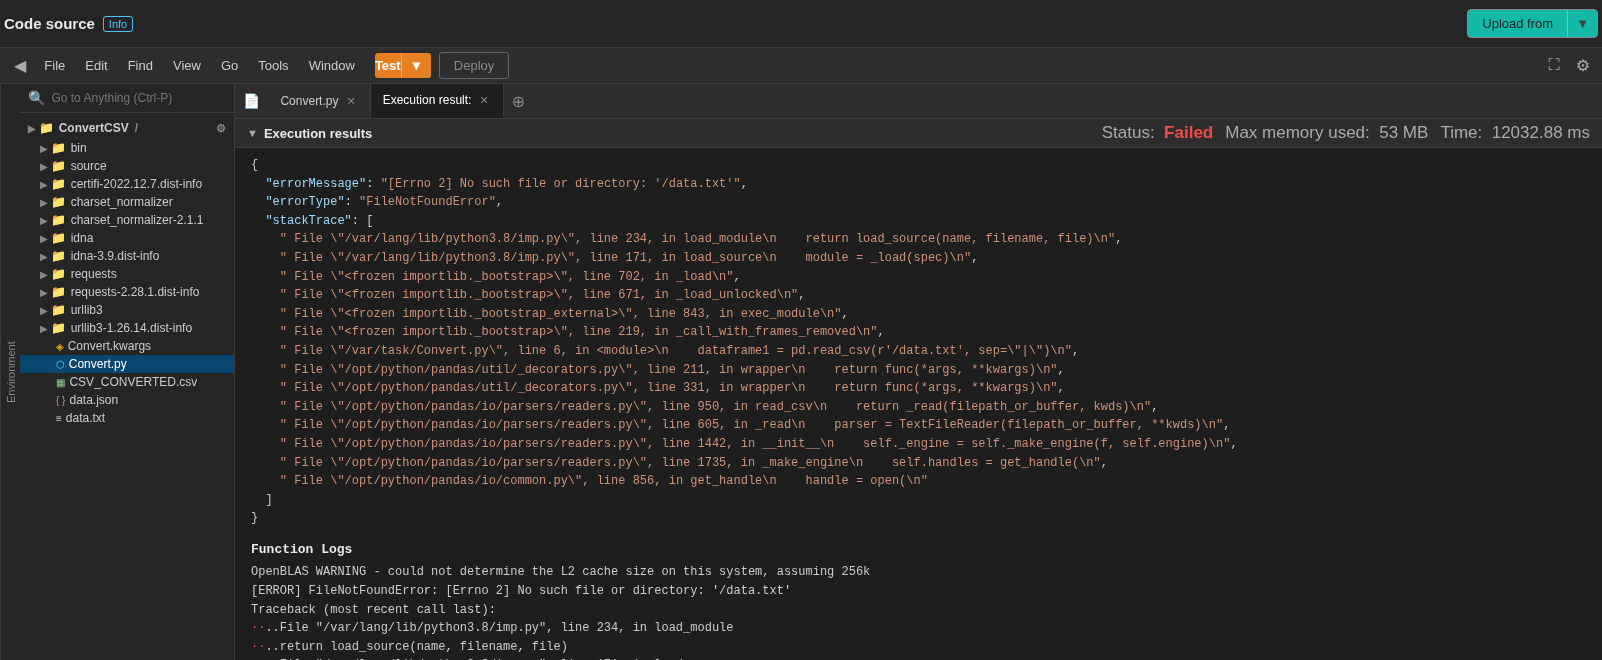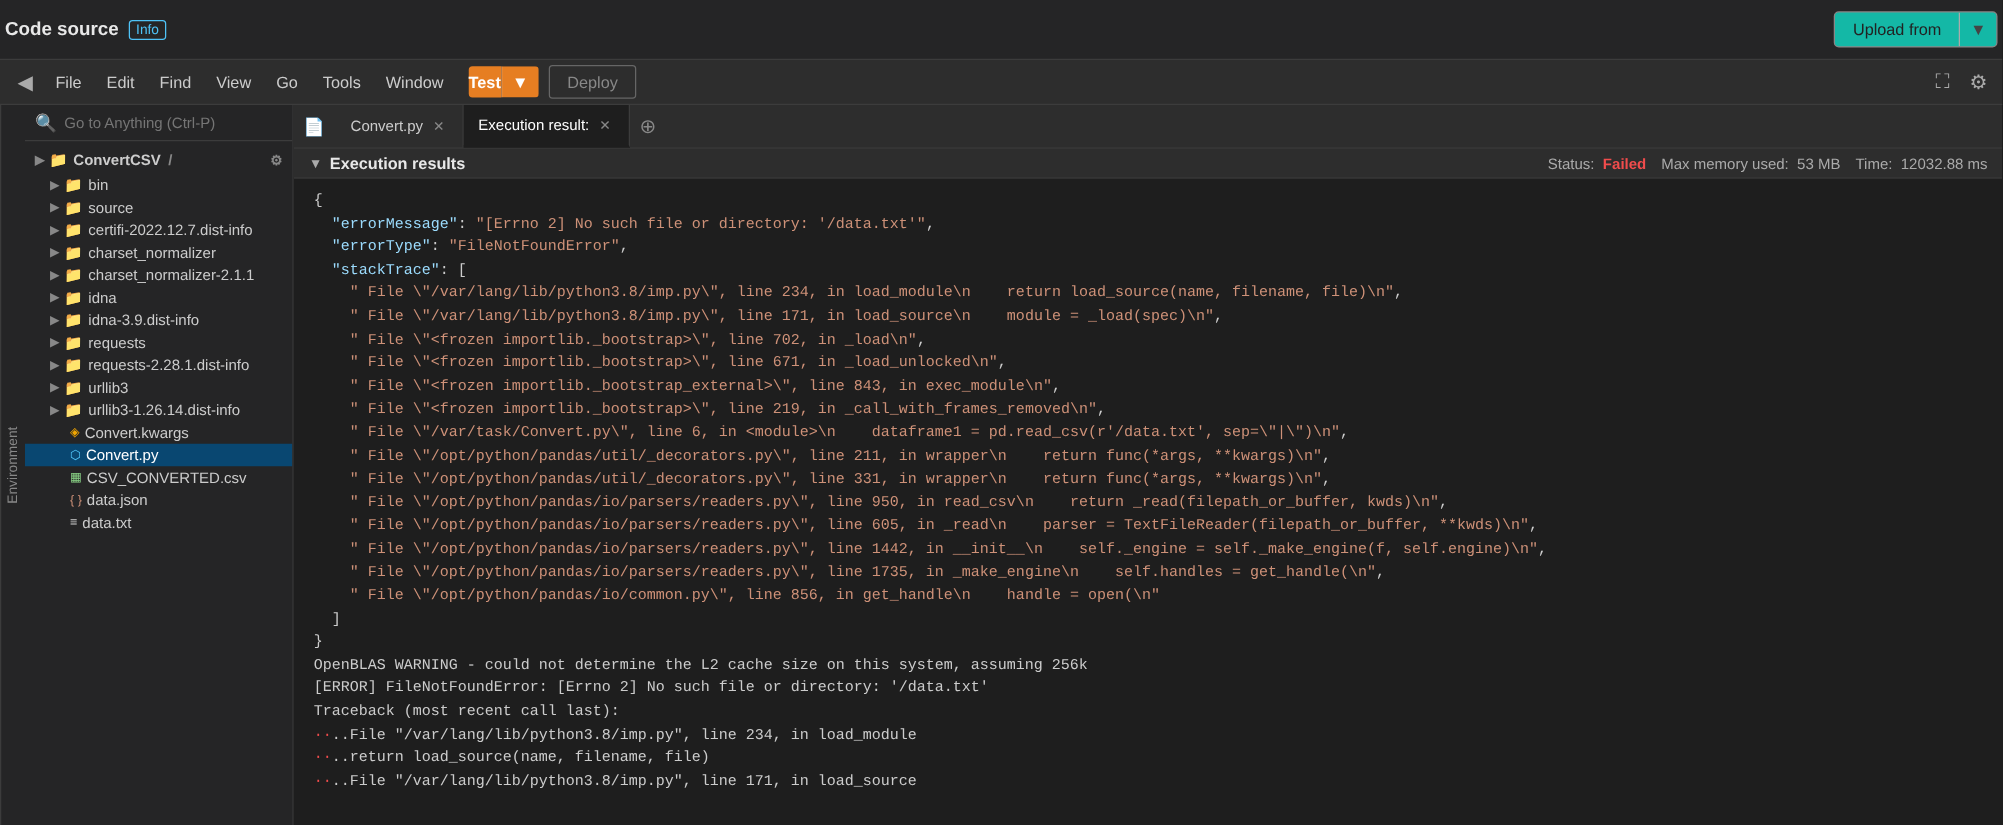--- a/index.html
+++ b/index.html
@@ -121,21 +121,21 @@
     
     #exec-panel { flex: 1; display: flex; flex-direction: column; overflow: hidden; }
     #exec-header {
       display: flex; align-items: center; justify-content: space-between;
       padding: 4px 12px; background: #2d2d2d; border-bottom: 1px solid #3c3c3c;
       flex-shrink: 0;
     }
     #exec-header-left { display: flex; align-items: center; gap: 6px; }
     #exec-chevron { color: #aaa; font-size: 11px; }
     #exec-title { font-size: 13px; font-weight: 600; color: #e8e8e8; }
-    #exec-meta { display: flex; align-items: center; gap: 12px; font-size: 12px; color: #aaa; }
+    #exec-meta { display: flex; align-items: center; gap: 12px; font-size: 17px; color: #aaa; }
     #status-failed { color: #f14c4c; font-weight: 600; }
     #status-label { color: #aaa; }
     #exec-content {
       flex: 1; overflow-y: auto; padding: 8px 16px;
       font-family: 'Consolas', 'Courier New', monospace; font-size: 12px; color: #ccc;
       background: #1e1e1e; line-height: 1.5;
     }
     .exec-fn-header { font-weight: 700; font-size: 13px; color: #e8e8e8; margin-top: 12px; margin-bottom: 4px; }
     .log-line { color: #ccc; font-size: 12px; }
     .trace-dots { color: #f14c4c; }
@@ -334,20 +334,21 @@
     <span style="color:#ce9178">" File \"/opt/python/pandas/util/_decorators.py\", line 211, in wrapper\n    return func(*args, **kwargs)\n"</span>,
     <span style="color:#ce9178">" File \"/opt/python/pandas/util/_decorators.py\", line 331, in wrapper\n    return func(*args, **kwargs)\n"</span>,
     <span style="color:#ce9178">" File \"/opt/python/pandas/io/parsers/readers.py\", line 950, in read_csv\n    return _read(filepath_or_buffer, kwds)\n"</span>,
     <span style="color:#ce9178">" File \"/opt/python/pandas/io/parsers/readers.py\", line 605, in _read\n    parser = TextFileReader(filepath_or_buffer, **kwds)\n"</span>,
     <span style="color:#ce9178">" File \"/opt/python/pandas/io/parsers/readers.py\", line 1442, in __init__\n    self._engine = self._make_engine(f, self.engine)\n"</span>,
     <span style="color:#ce9178">" File \"/opt/python/pandas/io/parsers/readers.py\", line 1735, in _make_engine\n    self.handles = get_handle(\n"</span>,
     <span style="color:#ce9178">" File \"/opt/python/pandas/io/common.py\", line 856, in get_handle\n    handle = open(\n"</span>
   ]
 }</pre>
 
+        <div class="exec-fn-header">Function Logs</div>
 
         <div style="font-family:'Consolas','Courier New',monospace; font-size:12px; line-height:1.55;">
           <div class="log-line">OpenBLAS WARNING - could not determine the L2 cache size on this system, assuming 256k</div>
           <div class="log-line">[ERROR] FileNotFoundError: [Errno 2] No such file or directory: '/data.txt'</div>
           <div class="log-line">Traceback (most recent call last):</div>
           <div class="trace-line"><span class="trace-dots">··</span>..File "/var/lang/lib/python3.8/imp.py", line 234, in load_module</div>
           <div class="trace-line"><span class="trace-dots">··</span>..return load_source(name, filename, file)</div>
           <div class="trace-line"><span class="trace-dots">··</span>..File "/var/lang/lib/python3.8/imp.py", line 171, in load_source</div>
 
         </div>

